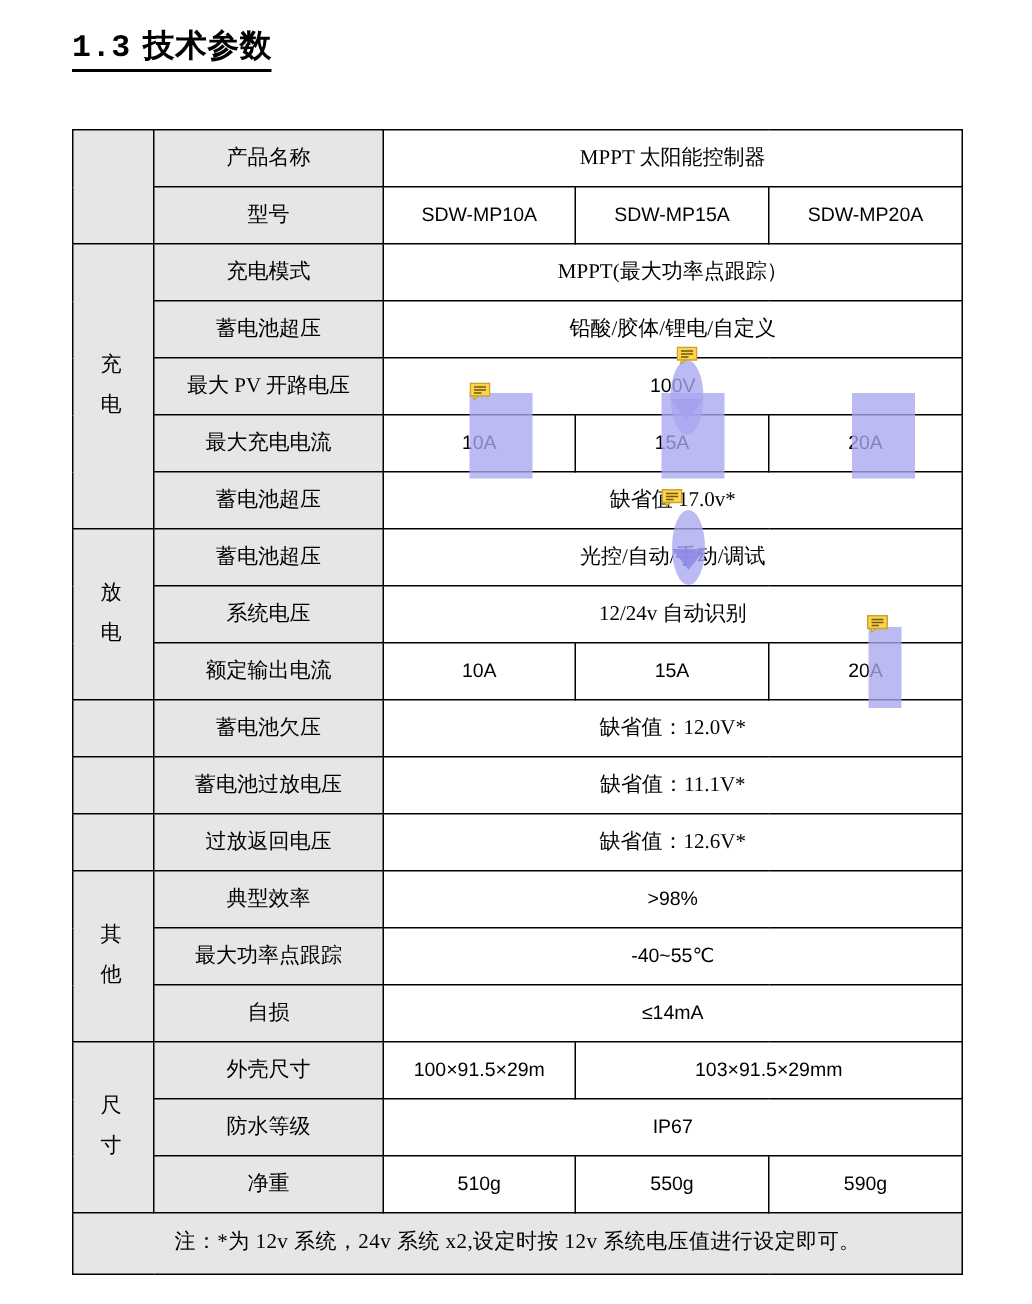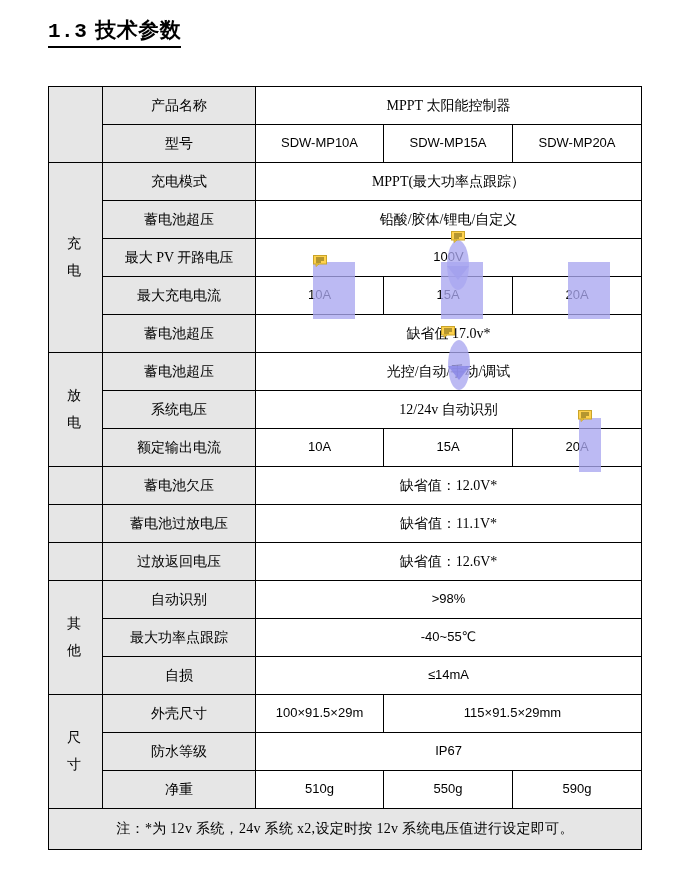--- a/index.html
+++ b/index.html
@@ -213,40 +213,40 @@
       <td class="blank-group"></td>
       <td class="label-cell">过放返回电压</td>
       <td class="val-cell cjk" colspan="3">缺省值：12.6V*</td>
     </tr>
 
     <tr>
       <td class="group-cell" rowspan="3">
         <span class="gl">其</span>
         <span class="gl">他</span>
       </td>
-      <td class="label-cell">自动识别</td>
+      <td class="label-cell">典型效率</td>
       <td class="val-cell" colspan="3">&gt;98%</td>
     </tr>
     <tr>
       <td class="label-cell">最大功率点跟踪</td>
       <td class="val-cell" colspan="3">-40~55℃</td>
     </tr>
     <tr>
       <td class="label-cell">自损</td>
       <td class="val-cell" colspan="3">≤14mA</td>
     </tr>
 
     <tr>
       <td class="group-cell" rowspan="3">
         <span class="gl">尺</span>
         <span class="gl">寸</span>
       </td>
       <td class="label-cell">外壳尺寸</td>
       <td class="val-cell">100×91.5×29m</td>
-      <td class="val-cell" colspan="2">115×91.5×29mm</td>
+      <td class="val-cell" colspan="2">103×91.5×29mm</td>
     </tr>
     <tr>
       <td class="label-cell">防水等级</td>
       <td class="val-cell" colspan="3">IP67</td>
     </tr>
     <tr>
       <td class="label-cell">净重</td>
       <td class="val-cell">510g</td>
       <td class="val-cell">550g</td>
       <td class="val-cell">590g</td>

